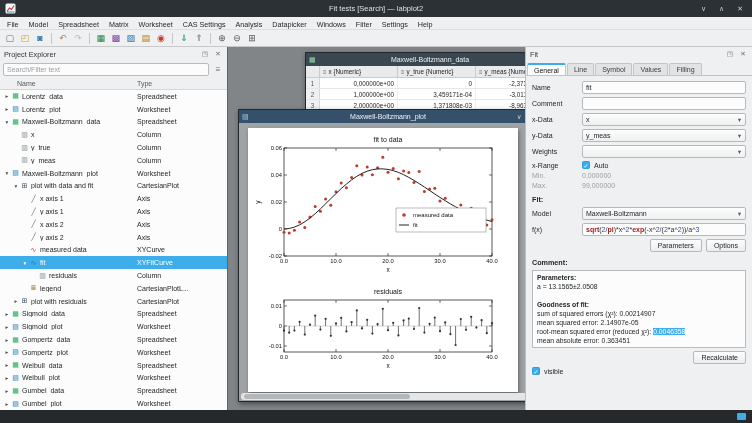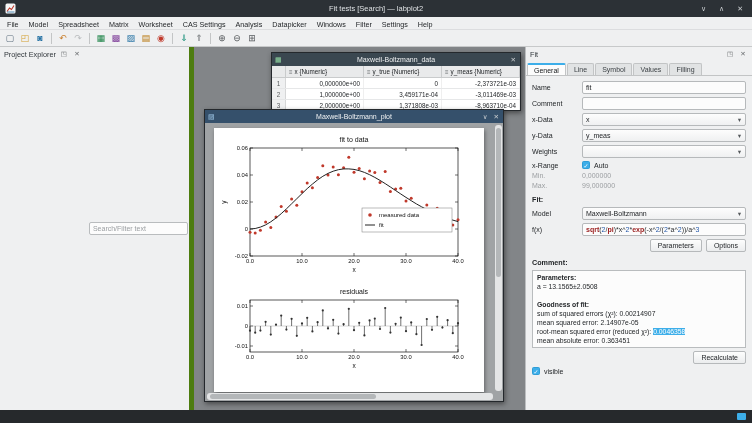--- a/index.html
+++ b/index.html
@@ -20,21 +20,21 @@
 
   
   .toolbar{height:17px;background:#eff0f1;border-bottom:1px solid #c7c9ca;display:flex;align-items:center;padding-left:3px;gap:1px;}
   .tool-btn{width:14px;height:14px;display:flex;align-items:center;justify-content:center;font-size:9px;border-radius:2px;}
   .tool-sep{width:1px;height:11px;background:#c3c5c6;margin:0 3px;}
 
   
   .main{position:absolute;top:47px;left:0;right:0;bottom:13px;display:flex;}
 
   
-  .left-dock{width:194px;background:#eff0f1;border-right:5px solid #4d7c0f;display:flex;flex-direction:row;}
+  .left-dock{width:228px;background:#eff0f1;border-right:1px solid #4d7c0f;display:flex;flex-direction:column;}
   .dock-head{height:14px;display:flex;align-items:center;padding:0 4px;font-size:7.3px;color:#31363b;flex:none;}
   .dock-head .spacer{flex:1;}
   .dock-btn{width:10px;height:10px;display:flex;align-items:center;justify-content:center;color:#66696c;font-size:6.5px;margin-left:3px;}
   .search-row{display:flex;align-items:center;padding:2px 3px;gap:3px;flex:none;}
   .search-input{flex:1;height:13px;background:#fcfcfc;border:1px solid #b9bcbe;border-radius:2px;padding:0 3px;font-size:7px;color:#232629;font-family:"Liberation Sans",sans-serif;outline:none;}
   .search-input::placeholder{color:#9a9ea1;}
   .search-opt{width:12px;height:12px;display:flex;align-items:center;justify-content:center;color:#6a6e71;font-size:8px;}
   .tree-cols{height:12px;display:flex;align-items:center;border-bottom:1px solid #d5d6d7;font-size:7px;color:#56595c;position:relative;flex:none;}
   .tree-cols .c1{padding-left:17px;}
   .tree-cols .c2{position:absolute;left:137px;}

